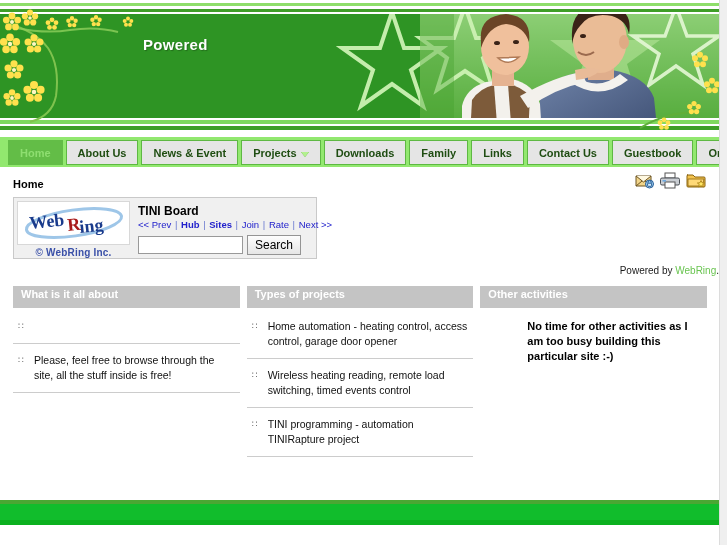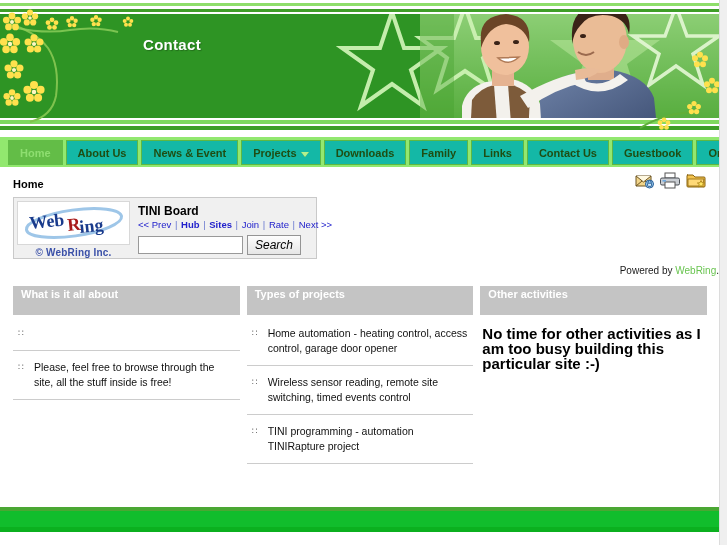--- a/index.html
+++ b/index.html
@@ -70,21 +70,21 @@
     padding: 3px 0 0 8px;
     white-space: nowrap;
     font-size: 0;
   }
   .nav-item {
     display: inline-block;
     height: 25px;
     line-height: 25px;
     box-sizing: border-box;
     border: 1px solid #5eb843;
-    background: #14b8a6;
+    background: #e5e5e5;
     color: #1f4d12;
     font-family: "Liberation Sans", sans-serif;
     font-size: 11px;
     font-weight: bold;
     padding: 0 11px;
     margin-right: 3px;
     text-align: center;
     vertical-align: top;
     cursor: pointer;
     user-select: none;
@@ -208,21 +208,20 @@
     top: 37px;
     height: 20px;
     padding: 0 7px;
     box-sizing: border-box;
     border: 1px solid #949494;
     background: linear-gradient(to bottom, #fdfdfd, #e6e6e6);
     font-size: 12px;
     color: #000000;
     font-family: "Liberation Sans", sans-serif;
     cursor: pointer;
-    font-style: italic;
   }
   .powered {
     text-align: right;
     font-size: 10px;
     color: #1a1a1a;
     margin: 6px 0 0 0;
     padding-left: 0;
   }
   .powered a {
     color: #69c450;
@@ -236,21 +235,21 @@
     margin: 10px 0 0 13px;
     width: 694px;
   }
   .col { width: 230px; margin-right: 7px; }
   .col:last-child { margin-right: 0; }
   .col-head {
     background: #c4c4c4;
     color: #ffffff;
     font-size: 11px;
     font-weight: bold;
-    height: 29px;
+    height: 22px;
     line-height: 17px;
     padding-left: 8px;
     box-sizing: border-box;
   }
   .col-body { padding-top: 2px; }
   .bullet-item {
     display: flex;
     font-size: 10.5px;
     color: #111111;
     line-height: 15px;
@@ -263,25 +262,26 @@
     flex: 0 0 auto;
     width: 16px;
     color: #6a6a6a;
     font-size: 9px;
     line-height: 15px;
     letter-spacing: -1px;
     padding-left: 3px;
   }
   .bullet-text { flex: 1 1 auto; }
   .plain-note {
-    font-size: 15px;
+    font-size: 11px;
     font-weight: bold;
     color: #000000;
     line-height: 15px;
     padding: 9px 4px 9px 2px;
+    margin-left: 45px;
   }
 
   
   .footer-spacer { height: 43px; }
   .footer-bar {
     width: 719px;
     height: 25px;
     background:
       linear-gradient(to bottom,
         #4aa733 0px, #4aa733 4px,
@@ -490,21 +490,21 @@
               <circle r="2.4" cx="0" cy="-4.2"></circle>
               <circle r="2.4" cx="4" cy="-1.3"></circle>
               <circle r="2.4" cx="2.5" cy="3.4"></circle>
               <circle r="2.4" cx="-2.5" cy="3.4"></circle>
               <circle r="2.4" cx="-4" cy="-1.3"></circle>
             </g>
         </g>
       </g>
     </svg>
 
-    <div class="banner-title">Contact</div>
+    <div class="banner-title">Powered</div>
   </div>
 
   <div class="navbar" id="navbar"><div class="nav-item active"><span>Home</span></div><div class="nav-item"><span>About Us</span></div><div class="nav-item"><span>News &amp; Event</span></div><div class="nav-item"><span>Projects</span><span class="caret"></span></div><div class="nav-item"><span>Downloads</span></div><div class="nav-item"><span>Family</span></div><div class="nav-item"><span>Links</span></div><div class="nav-item"><span>Contact Us</span></div><div class="nav-item"><span>Guestbook</span></div><div class="nav-item"><span>Online Form</span></div></div>
 
   <div class="content">
 
     <div class="breadcrumb-row">
       <span class="breadcrumb">Home</span>
       <span class="tool-icons">
         <span title="Email">
@@ -570,21 +570,21 @@
         </div>
         <div class="col">
           <div class="col-head">Types of projects</div>
           <div class="col-body">
             <div class="bullet-item">
               <span class="bullet-glyph">∷</span>
               <span class="bullet-text">Home automation - heating control, access control, garage door opener</span>
             </div>
             <div class="bullet-item">
               <span class="bullet-glyph">∷</span>
-              <span class="bullet-text">Wireless sensor reading, remote site switching, timed events control</span>
+              <span class="bullet-text">Wireless heating reading, remote load switching, timed events control</span>
             </div>
             <div class="bullet-item">
               <span class="bullet-glyph">∷</span>
               <span class="bullet-text">TINI programming - automation TINIRapture project</span>
             </div>
           </div>
         </div>
         <div class="col">
           <div class="col-head">Other activities</div>
           <div class="col-body">

